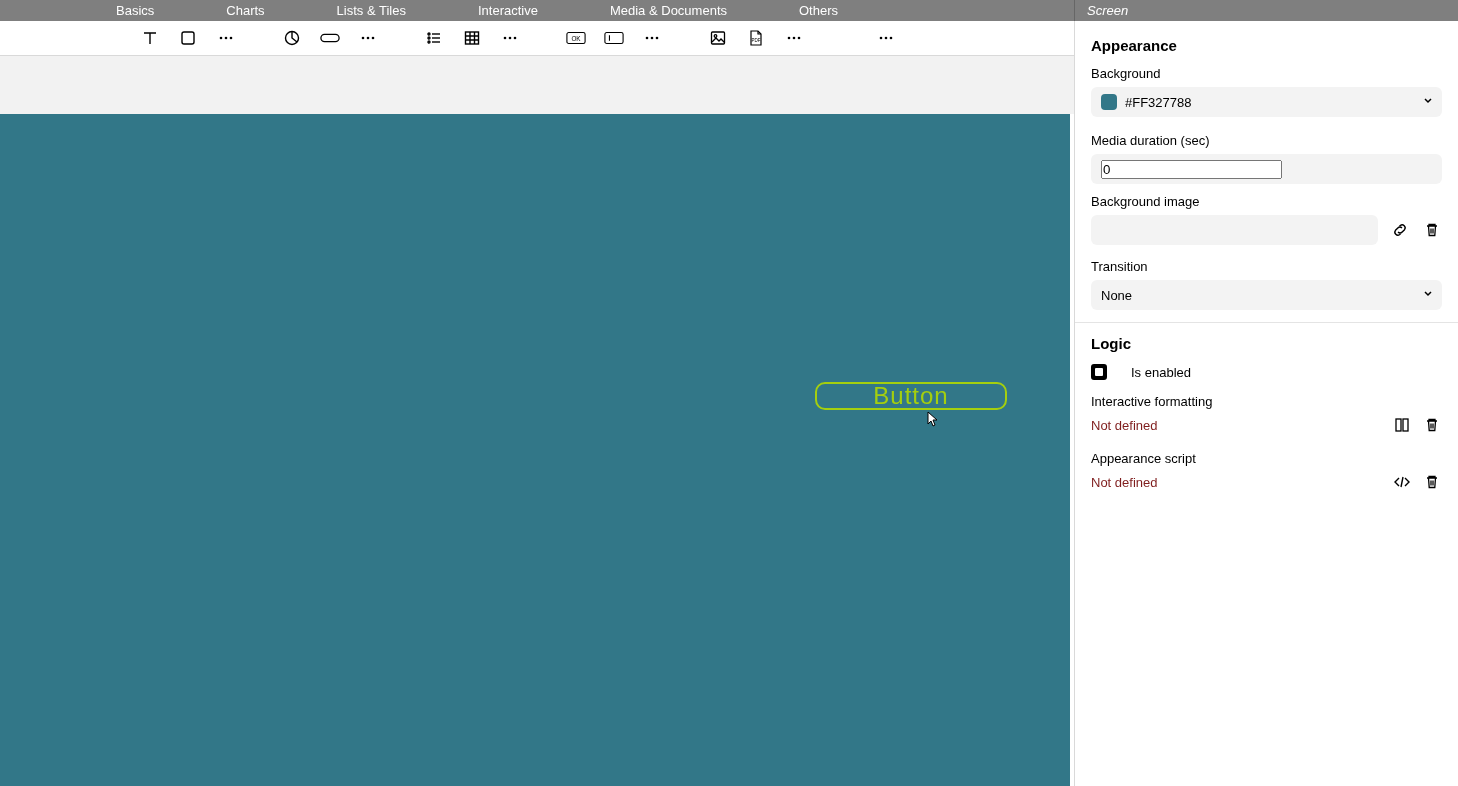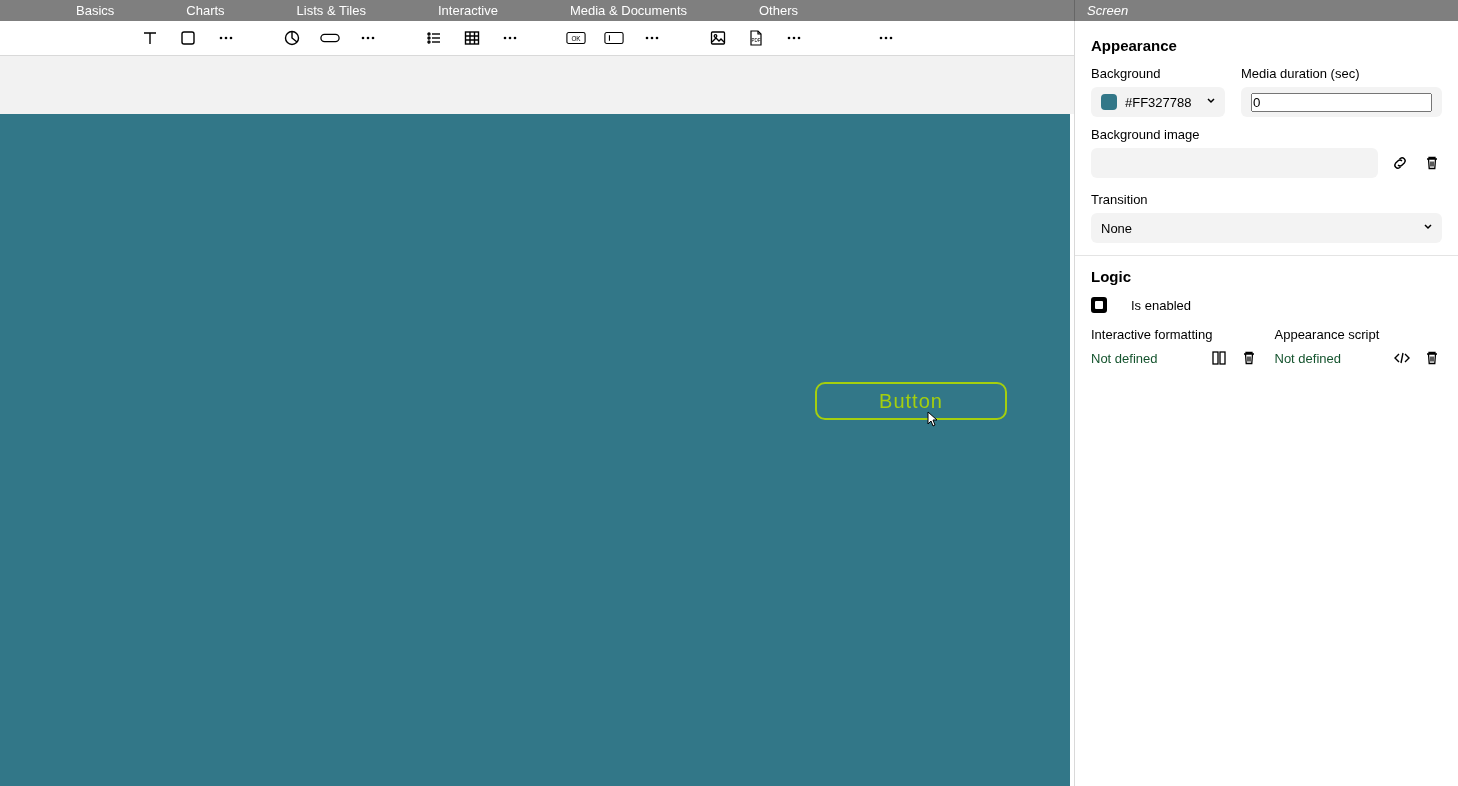--- a/index.html
+++ b/index.html
@@ -2,21 +2,21 @@
 <html><head>
   <meta charset="utf-8">
   <style>
     * { box-sizing: border-box; margin: 0; padding: 0; font-family: Arial, Helvetica, sans-serif; }
     body { width: 1458px; height: 786px; overflow: hidden; background: #fff; position: relative; }
 
     
     .menubar {
       display: flex; align-items: center; height: 21px;
       background: #7f7f7f; color: #fff; font-size: 13px;
-      padding-left: 76px; width: 1074px;
+      padding-left: 116px; width: 1074px;
     }
     .menubar-right {
       position: absolute; top: 0; left: 1074px; right: 0; height: 21px;
       background: #7f7f7f; color: #fff; font-size: 13px;
       display: flex; align-items: center; padding-left: 12px;
       border-left: 1px solid #666;
       font-style: italic;
     }
     .menubar-item { margin-right: 72px; cursor: pointer; white-space: nowrap; }
 
@@ -32,55 +32,55 @@
 
     
     .spacer-strip { position: absolute; top: 56px; left: 0; width: 1074px; height: 58px; background: #f2f2f2; }
 
     
     .canvas {
       position: absolute; top: 114px; left: 0; width: 1070px; height: 672px;
       background: #327788;
     }
     .canvas-button {
-      position: absolute; left: 815px; top: 268px; width: 192px; height: 38px;
+      position: absolute; left: 815px; top: 268px; width: 192px; height: 28px;
       border: 2px solid #a4cf0e; background: transparent; border-radius: 10px;
       display: flex; align-items: center; justify-content: center;
-      color: #a4cf0e; font-size: 20px; letter-spacing: 1px; cursor: pointer;
+      color: #a4cf0e; font-size: 24px; letter-spacing: 1px; cursor: pointer;
     }
     .cursor-arrow {
       position: absolute; left: 927px; top: 297px; width: 12px; height: 16px; pointer-events: none;
     }
 
     
     .panel {
       position: absolute; top: 21px; left: 1074px; right: 0; bottom: 0;
       background: #fff; border-left: 1px solid #d9d9d9; padding: 12px 16px;
       font-size: 13px; color: #000;
     }
     .section-title { font-weight: 700; font-size: 15px; margin-bottom: 12px; margin-top: 4px; }
-    .row2 { display: flex; gap: 16px; margin-bottom: 10px; }
+    .row2 { display: flex; gap: 16px; margin-bottom: 10px; flex-direction: column; }
     .col { flex: 1; }
     .label { font-size: 13px; margin-bottom: 6px; }
     .field {
       height: 30px; background: #f3f3f3; border-radius: 6px; display: flex; align-items: center;
       padding: 0 10px; position: relative; cursor: pointer;
     }
     .field .swatch { width: 16px; height: 16px; border-radius: 4px; background: #327788; margin-right: 8px; }
     .field .chev { position: absolute; right: 8px; top: 50%; transform: translateY(-50%); }
     .field-plain { height: 30px; background: #f3f3f3; border-radius: 6px; display: flex; align-items: center; padding: 0 10px; }
     .bgimg-row { display: flex; align-items: center; gap: 12px; margin-bottom: 14px; }
     .bgimg-input { flex: 1; height: 30px; background: #f3f3f3; border-radius: 6px; }
     .icon-btn { width: 20px; height: 20px; cursor: pointer; display: flex; align-items: center; justify-content: center; }
     .divider { height: 1px; background: #e4e4e4; margin: 12px -16px; }
     .checkbox-row { display: flex; align-items: center; gap: 24px; margin-bottom: 14px; margin-top: 4px; }
     .checkbox { width: 16px; height: 16px; border: 2px solid #000; border-radius: 3px; background: #000; position: relative; }
     .checkbox::after { content: ""; position: absolute; inset: 2px; background: #fff; border-radius: 1px; }
     .inline-field { display: flex; align-items: center; gap: 10px; }
-    .placeholder-text { color: #14532d; font-size: 13px; flex: 1; }
+    .placeholder-text { color: #7f1d1d; font-size: 13px; flex: 1; }
   </style>
 </head>
 <body>
 
 <div class="menubar">
   <span class="menubar-item">Basics</span>
   <span class="menubar-item">Charts</span>
   <span class="menubar-item">Lists &amp; Tiles</span>
   <span class="menubar-item">Interactive</span>
   <span class="menubar-item">Media &amp; Documents</span>

